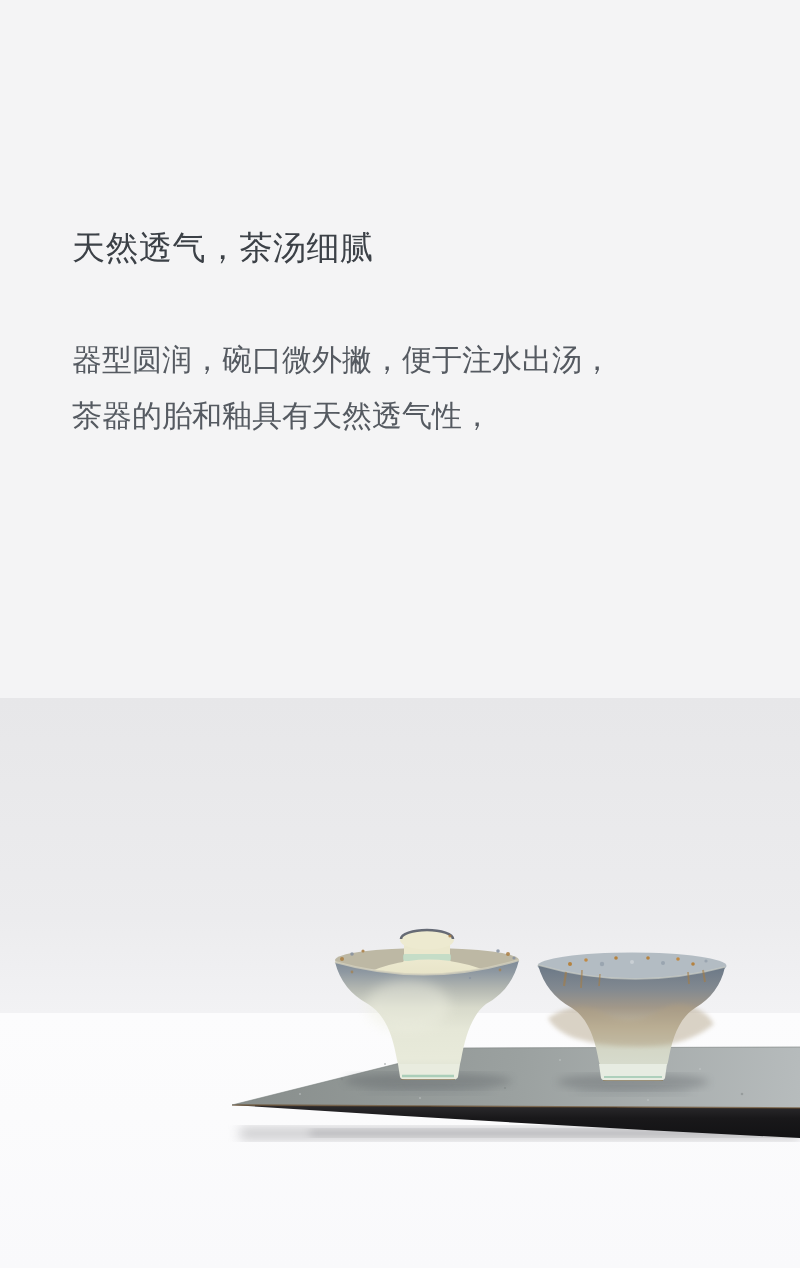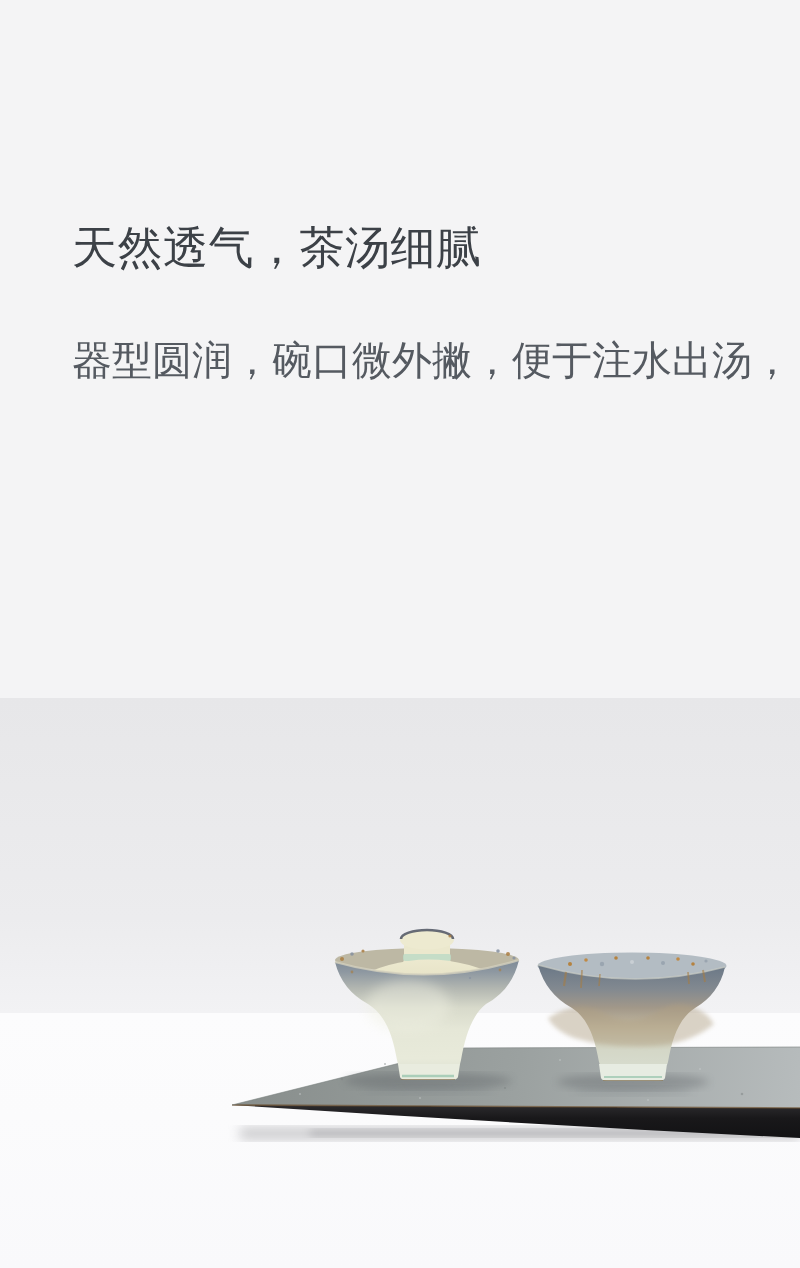--- a/index.html
+++ b/index.html
@@ -12,48 +12,49 @@
     background:#f4f4f5;
     font-family:"Liberation Sans", sans-serif;
   }
   .text-block{
     position:absolute;top:0;left:0;width:800px;height:698px;
     background:#f4f4f5;
   }
   .title{
     position:absolute;left:72px;top:222px;
     margin:0;
-    font-size:45px;line-height:52px;font-weight:400;
+    font-size:33px;line-height:52px;font-weight:400;
     color:#3c4147;
     letter-spacing:0.5px;
     white-space:nowrap;
   }
   .body-lines{
     position:absolute;left:72px;top:332px;
   }
   .body-line{
     margin:0;
-    font-size:40px;line-height:56px;font-weight:400;
+    font-size:30px;line-height:56px;font-weight:400;
     color:#555a61;
     white-space:nowrap;
   }
   .photo{
     position:absolute;left:0;top:698px;width:800px;height:570px;margin:0;
   }
   .photo svg{display:block;}
 </style>
 </head>
 <body>
 
 <div class="page">
 
   <section class="text-block">
     <h1 class="title">天然透气，茶汤细腻</h1>
     <div class="body-lines">
       <p class="body-line">器型圆润，碗口微外撇，便于注水出汤，</p>
+      <p class="body-line">茶器的胎和釉具有天然透气性，</p>
     </div>
   </section>
 
   <figure class="photo">
     <svg width="800" height="570" viewBox="0 0 800 570" xmlns="http://www.w3.org/2000/svg">
       <title>手工釉盖碗与茶杯置于深色方形茶盘上</title>
       <defs>
         <linearGradient id="wallGrad" x1="0" y1="0" x2="0" y2="315" gradientUnits="userSpaceOnUse">
           <stop offset="0" stop-color="#e7e7e9"></stop>
           <stop offset="0.7" stop-color="#ececee"></stop>

